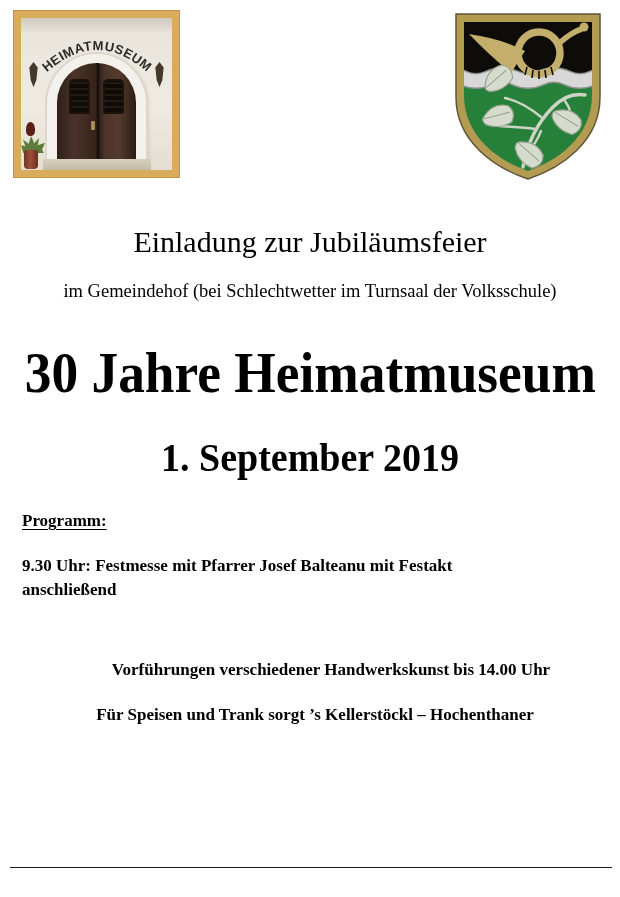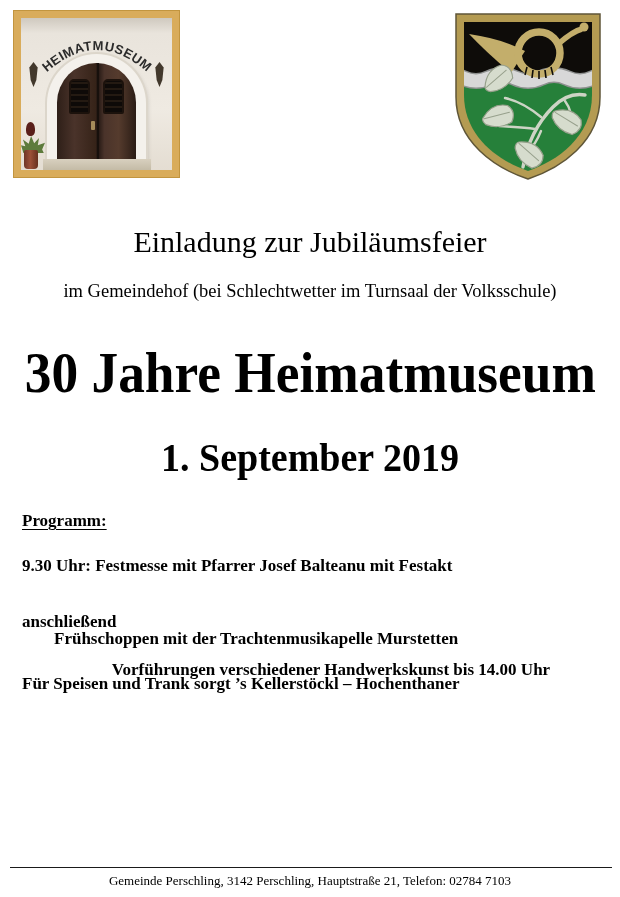--- a/index.html
+++ b/index.html
@@ -56,24 +56,24 @@
   .main-title { top:344px; font-size:58px; font-weight:bold; line-height:1.0;
                 transform:scaleX(0.92); transform-origin:50% 50%; }
   .date     { top:438px; font-size:40px; font-weight:bold; line-height:1.0;
                 transform:scaleX(0.95); transform-origin:50% 50%; }
 
   
   .t-left { position:absolute; left:22px; right:12px; font-size:17px; white-space:nowrap;font-weight:bold; }
   .program-heading { top:511px; }
   .program-heading span { text-decoration:underline; text-underline-offset:3px; }
   .line-mass  { top:556px; }
-  .line-next  { top:612px; }
+  .line-next  { top:580px; }
   .line-item1 { top:629px; left:54px; }
   .line-item2 { top:660px; left:54px;text-align:center; }
-  .line-cater { top:674px; }
+  .line-cater { top:705px;text-align:center; }
 
   
   .welcome   { top:771px; font-size:18.5px; }
   .signature { top:818px; font-size:17.5px; }
 
   
   .footer-rule { position:absolute; left:10px; right:8px; top:867px; height:0;
                  border-top:1.5px solid #1a1a1a; }
   .footer-text { top:873px; font-size:13px; }
 </style>
@@ -165,21 +165,19 @@
   <div class="t-center title1">Einladung zur Jubiläumsfeier</div>
   <div class="t-center location">im Gemeindehof (bei Schlechtwetter im Turnsaal der Volksschule)</div>
   <div class="t-center main-title">30 Jahre Heimatmuseum</div>
   <div class="t-center date">1. September 2019</div>
 
   <div class="t-left program-heading">
     <span>Programm:</span>
   </div>
   <div class="t-left line-mass">9.30 Uhr: Festmesse mit Pfarrer Josef Balteanu mit Festakt</div>
   <div class="t-left line-next">anschließend</div>
-  <div class="t-left line-item1">Frühschoppen mit der Trachtenmusikapelle Murstetten</div>
   <div class="t-left line-item2">Vorführungen verschiedener Handwerkskunst bis 14.00 Uhr</div>
   <div class="t-left line-cater">Für Speisen und Trank sorgt ’s Kellerstöckl – Hochenthaner</div>
 
 
   <div class="footer-rule"></div>
-  <div class="t-center footer-text">Gemeinde Perschling, 3142 Perschling, Hauptstraße 21, Telefon: 02784 7103</div>
 
 </div>
 
 </body></html>

